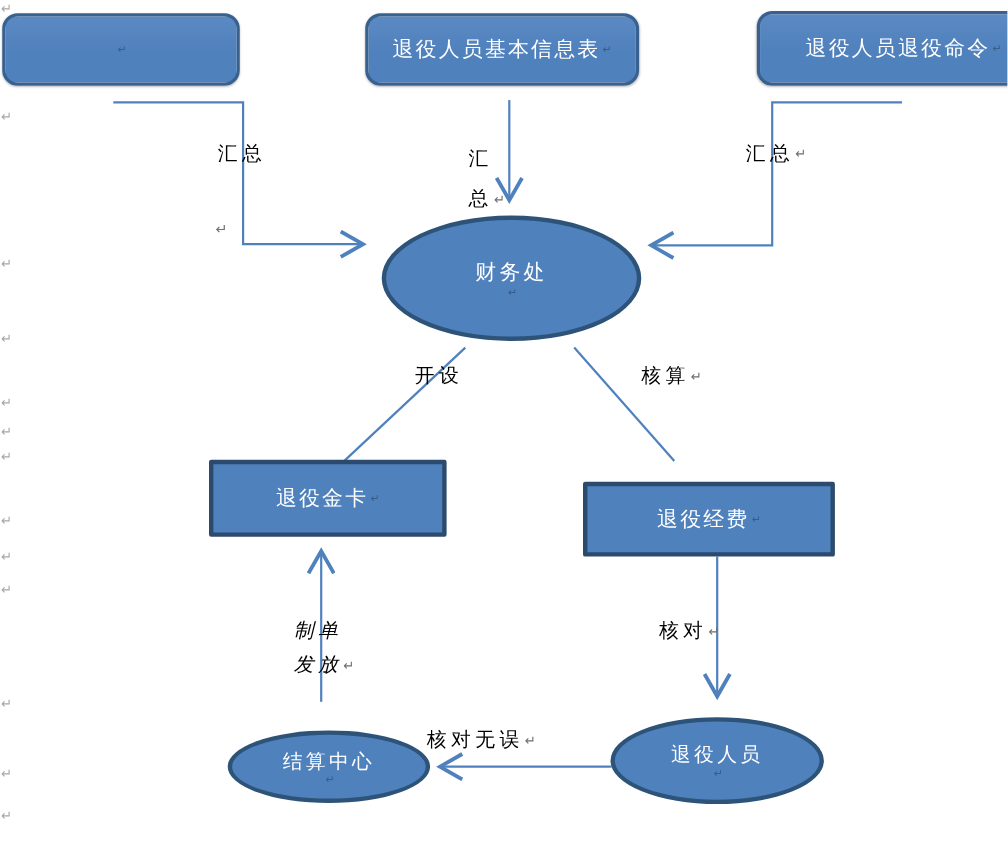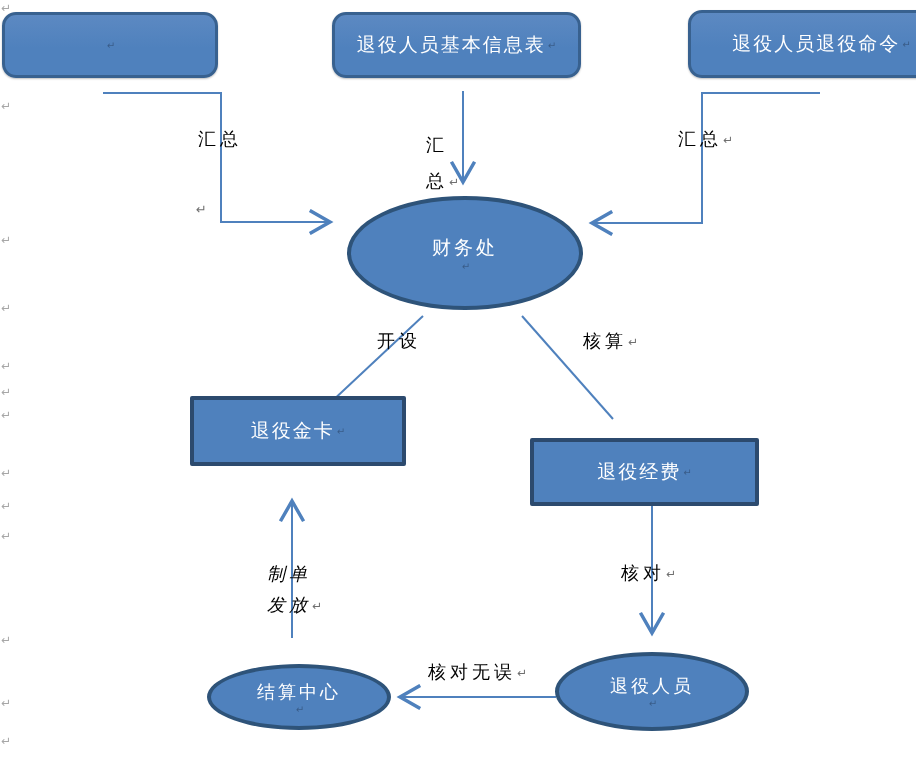--- a/index.html
+++ b/index.html
@@ -80,21 +80,21 @@
   <div class="shape rbox" style="left:688px;top:10px;width:267px;height:68px;">
     <span>退役人员退役命令</span>
       <span class="pm-shape">↵</span>
   </div>
 
   <div class="shape ellipse" style="left:347px;top:196px;width:236px;height:114px;">
     <span>财务处</span>
       <span class="pm-shape">↵</span>
   </div>
 
-  <div class="shape rect" style="left:190px;top:396px;width:216px;height:70px;">
+  <div class="shape rect" style="left:190px;top:418px;width:216px;height:70px;">
     <span>退役金卡</span>
       <span class="pm-shape">↵</span>
   </div>
 
   <div class="shape rect" style="left:530px;top:418px;width:229px;height:68px;margin-top:20px;">
     <span>退役经费</span>
       <span class="pm-shape">↵</span>
   </div>
 
   <div class="shape ellipse" style="left:207px;top:664px;width:184px;height:66px;font-size:18px;justify-content:center;">
@@ -126,25 +126,25 @@
 
   <div class="elabel" style="left:583px;top:329px;">
     <span>核算</span><span class="pm">↵</span>
   </div>
 
   <div class="elabel" style="left:267px;top:558px;line-height:31px;">
     <span style="display:block;font-style:italic;">制单</span>
     <span style="display:block;font-style:italic;"><span>发放</span><span class="pm">↵</span></span>
   </div>
 
-  <div class="elabel" style="left:621px;top:561px;">
+  <div class="elabel" style="left:599px;top:561px;">
     <span>核对</span><span class="pm">↵</span>
   </div>
 
-  <div class="elabel" style="left:428px;top:660px;">
+  <div class="elabel" style="left:388px;top:660px;">
     <span>核对无误</span><span class="pm">↵</span>
   </div>
 
   <span class="pm-float" style="left:196px;top:202px;">↵</span>
 
   <span class="lm" style="top:2px;">↵</span>
   <span class="lm" style="top:100px;">↵</span>
   <span class="lm" style="top:234px;">↵</span>
   <span class="lm" style="top:302px;">↵</span>
   <span class="lm" style="top:360px;">↵</span>

